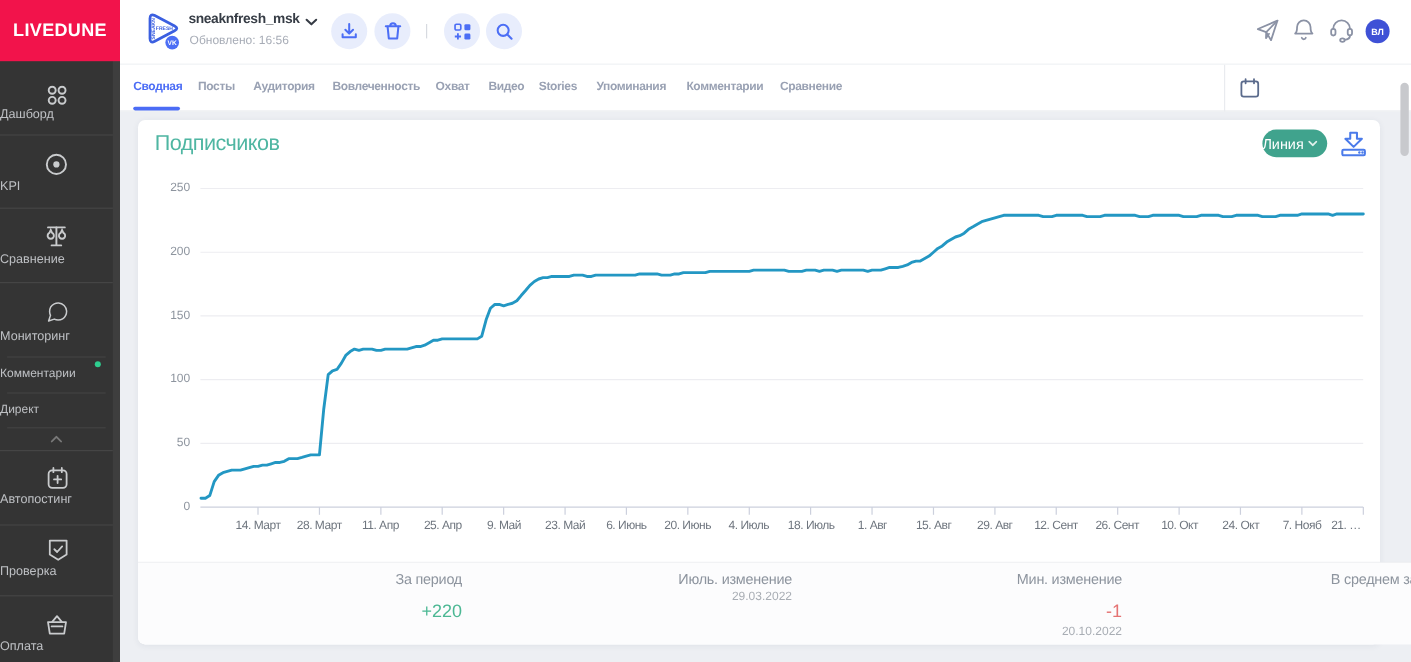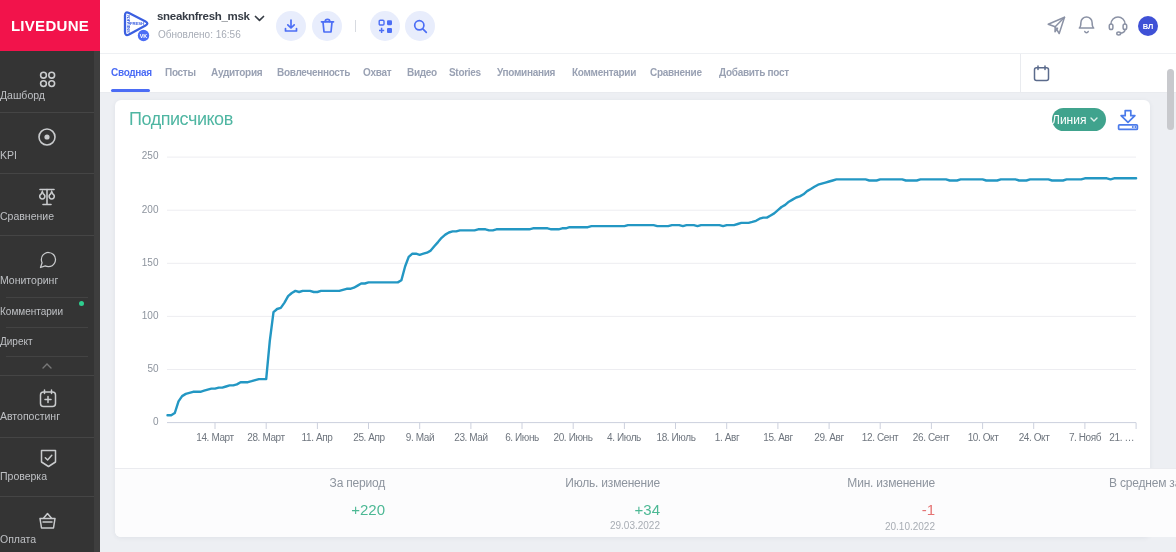--- a/index.html
+++ b/index.html
@@ -198,21 +198,20 @@
  <div class="tab act" style="left:11px">Сводная</div>
  <div class="tab" style="left:65px">Посты</div>
  <div class="tab" style="left:111px">Аудитория</div>
  <div class="tab" style="left:177px">Вовлеченность</div>
  <div class="tab" style="left:263px">Охват</div>
  <div class="tab" style="left:307px">Видео</div>
  <div class="tab" style="left:349px">Stories</div>
  <div class="tab" style="left:397px">Упоминания</div>
  <div class="tab" style="left:472px">Комментарии</div>
  <div class="tab" style="left:550px">Сравнение</div>
- <div class="tab" style="left:619px">Добавить пост</div>
  <div class="abs" style="left:920px;top:0;width:1px;height:39px;background:#e9ebef"></div>
  <svg class="abs" style="left:933px;top:11px" width="17" height="17" viewBox="0 0 17 17">
       <g fill="none" stroke="#5b6b8c" stroke-width="1.5" stroke-linecap="round">
         <rect x="1.5" y="2.8" width="14" height="12.7" rx="2"></rect>
         <path d="M5 1 V4.4 M12 1 V4.4"></path>
       </g>
     </svg>
 </div>
 
 <div class="abs" id="card">
@@ -291,21 +290,20 @@
  </svg>
 
  <div class="abs" style="left:0;top:368px;width:1100px;height:69px;background:#fcfcfd;border-top:1px solid #eaebef;border-radius:0 0 6px 6px">
   <div style="display:flex;height:100%">
    <div style="flex:1;text-align:right;padding:7px 5px 0 0">
      <div style="font-size:12px;color:#8d949e;letter-spacing:-0.2px">За период</div>
      <div style="font-size:15px;color:#4cb894;margin-top:11px">+220</div>
    </div>
    <div style="flex:1;text-align:right;padding:7px 5px 0 0">
      <div style="font-size:12px;color:#8d949e;letter-spacing:-0.2px">Июль. изменение</div>
-     <div style="font-size:15px;color:#4cb894;margin-top:11px">+34</div>
      <div style="font-size:10px;color:#a8adb4;margin-top:2px">29.03.2022</div>
    </div>
    <div style="flex:1;text-align:right;padding:7px 5px 0 0">
      <div style="font-size:12px;color:#8d949e;letter-spacing:-0.2px">Мин. изменение</div>
      <div style="font-size:15px;color:#e57373;margin-top:11px">-1</div>
      <div style="font-size:10px;color:#a8adb4;margin-top:3px">20.10.2022</div>
    </div>
    <div style="flex:1;text-align:right;padding:7px 5px 0 0">
      <div style="font-size:12px;color:#8d949e;letter-spacing:-0.2px">В среднем за день</div>
      <div style="font-size:15px;color:#4cb894;margin-top:11px">+1</div>

